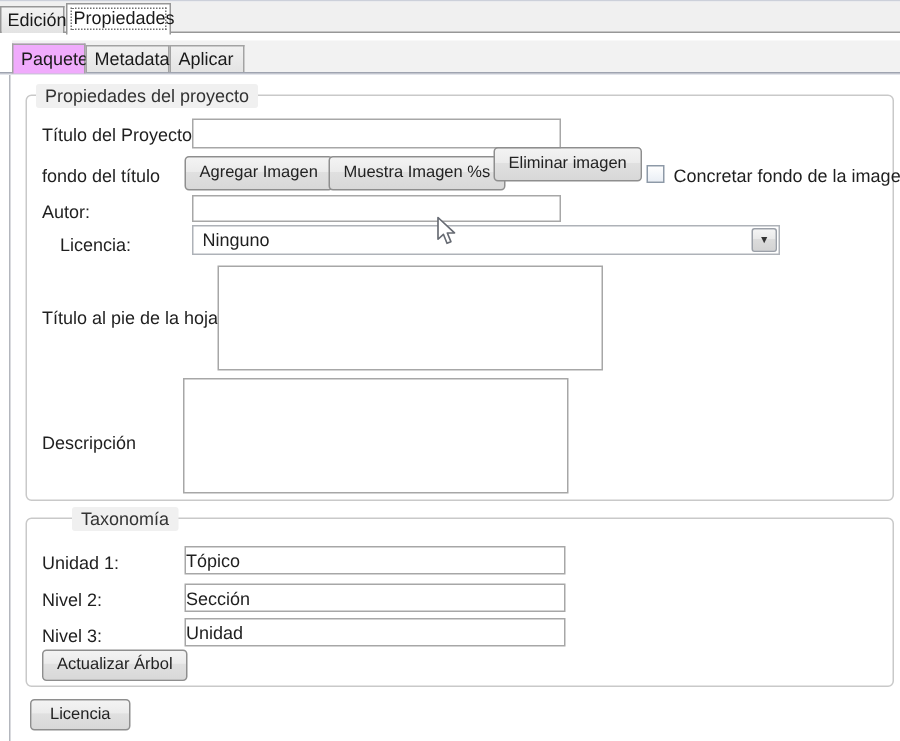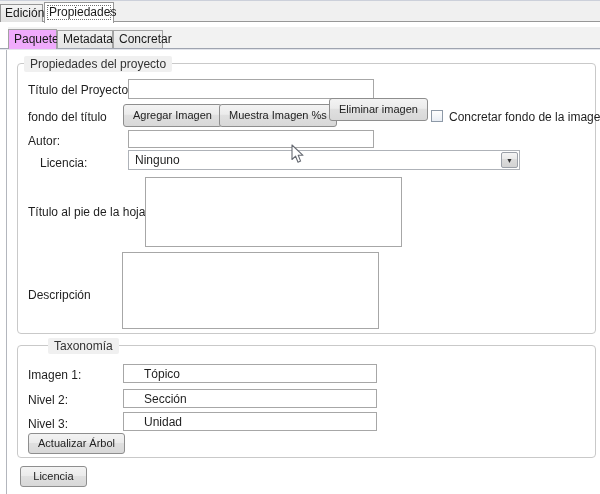--- a/index.html
+++ b/index.html
@@ -44,21 +44,21 @@
   .legend{
     position:absolute;background:#f0f0f0;padding:1px 6px;color:#333;
     white-space:nowrap;z-index:2;border-radius:2px;
   }
   .lbl{position:absolute;white-space:nowrap;color:#1f1f1f;}
 
   
   .tin{
     position:absolute;box-sizing:border-box;border:1px solid #a7a7a7;
     background:#fff;font-family:inherit;font-size:12px;color:#1f1f1f;
-    padding:1px 20px;outline:none;
+    padding:1px 0;outline:none;
   }
   textarea.tin{resize:none;}
   .btn{
     position:absolute;box-sizing:border-box;
     border:1px solid #8e8e8e;border-radius:3px;
     background:linear-gradient(180deg,#f3f3f3,#ebebeb 45%,#e0e0e0 46%,#d8d8d8);
     font-family:inherit;font-size:11px;color:#222;
     padding:0 9px;height:23px;line-height:21px;white-space:nowrap;cursor:default;
   }
   .combo{
@@ -85,21 +85,21 @@
 
 <div class="abs topline"></div>
 <div class="abs topbar">
   <div class="maintab" style="left:0;width:43px;">Edición</div>
   <div class="maintab sel" style="left:44px;width:70px;">Propiedades</div>
 </div>
 
 <div class="abs strip2"></div>
 <div class="subtab sel" style="left:8px;width:49px;">Paquete</div>
 <div class="subtab" style="left:57px;width:56px;">Metadata</div>
-<div class="subtab" style="left:113px;width:50px;">Concretar</div>
+<div class="subtab" style="left:113px;width:50px;">Aplicar</div>
 <div class="abs strip2line"></div>
 
 <div class="abs vline"></div>
 
 <div class="abs fset" style="left:17px;top:63px;width:579px;height:271px;"></div>
 <div class="legend" style="left:24px;top:56px;">Propiedades del proyecto</div>
 
 <div class="lbl" style="left:28px;top:83px;">Título del Proyecto:</div>
 <input class="tin" style="left: 128px; top: 79px; width: 246px; height: 20px;" value="">
 
@@ -123,21 +123,21 @@
 
 <div class="lbl" style="left:28px;top:205px;">Título al pie de la hoja:</div>
 <textarea class="tin" style="left: 145px; top: 177px; width: 257px; height: 70px;"></textarea>
 
 <div class="lbl" style="left:28px;top:288px;">Descripción</div>
 <textarea class="tin" style="left: 122px; top: 252px; width: 257px; height: 77px;"></textarea>
 
 <div class="abs fset" style="left:17px;top:345px;width:579px;height:113px;"></div>
 <div class="legend" style="left:20px;top:338px;margin-left:28px;">Taxonomía</div>
 
-<div class="lbl" style="left:28px;top:368px;">Imagen 1:</div>
+<div class="lbl" style="left:28px;top:368px;">Unidad 1:</div>
 <input class="tin" style="left: 123px; top: 364px; width: 254px; height: 19px;" value="Tópico">
 
 <div class="lbl" style="left:28px;top:393px;">Nivel 2:</div>
 <input class="tin" style="left: 123px; top: 389px; width: 254px; height: 19px;" value="Sección">
 
 <div class="lbl" style="left:28px;top:417px;">Nivel 3:</div>
 <input class="tin" style="left: 123px; top: 412px; width: 254px; height: 19px;" value="Unidad">
 
 <button class="btn" style="left:28px;top:433px;height:21px;line-height:19px;">Actualizar Árbol</button>
 

